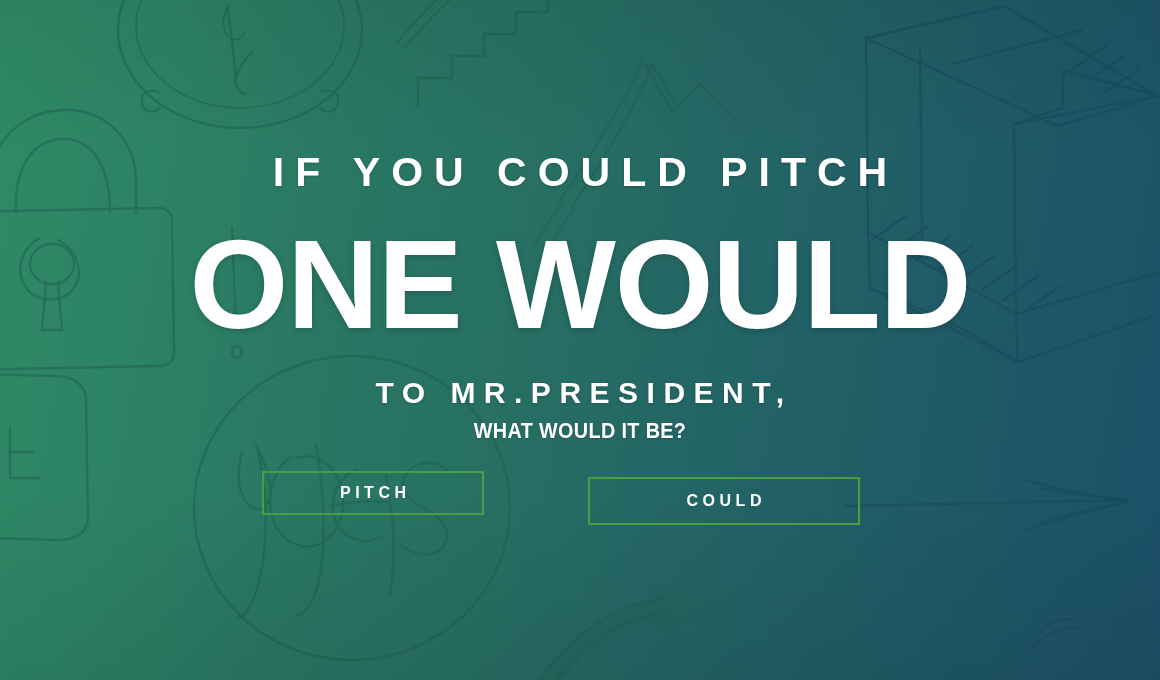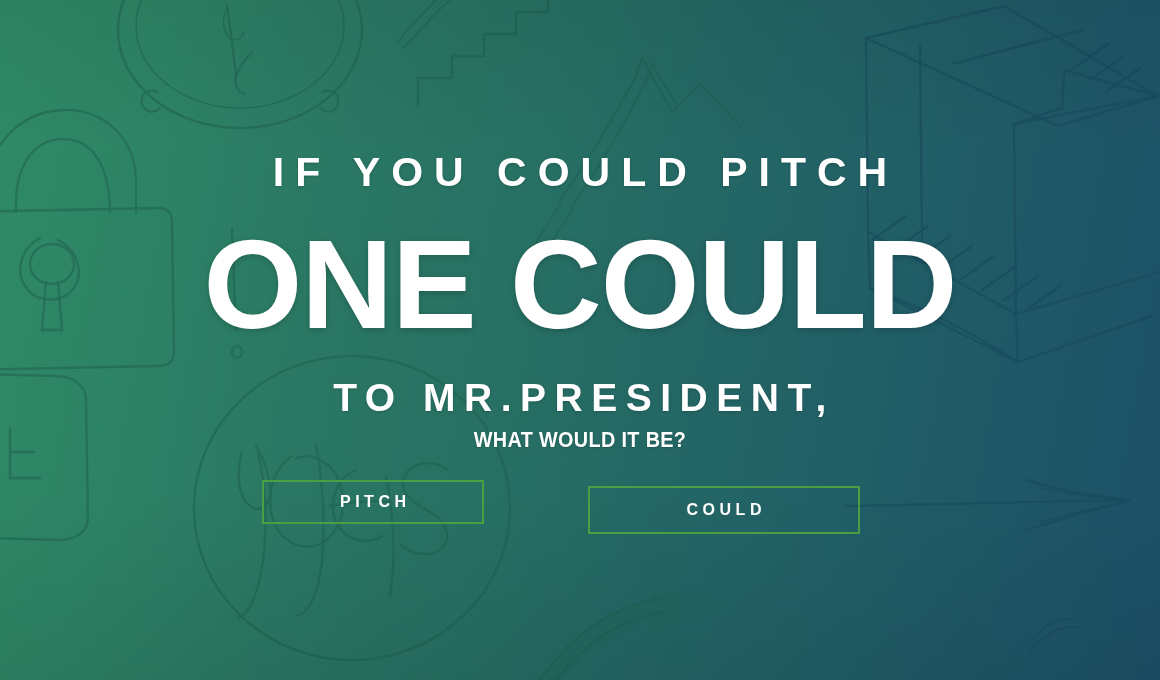--- a/index.html
+++ b/index.html
@@ -82,21 +82,21 @@
     font-weight:700;
     letter-spacing:-1px;
     line-height:1;
     margin-top:28px;
     white-space:nowrap;
     text-shadow:0 2px 6px rgba(0,0,0,0.18);
   }
 
   .subline {
     color:#ffffff;
-    font-size:39px;
+    font-size:30px;
     font-weight:700;
     letter-spacing:8.5px;
     line-height:1;
     text-indent:8px;
     margin-top:30px;
     white-space:nowrap;
     text-shadow:0 1px 3px rgba(0,0,0,0.18);
   }
 
   .kicker {
@@ -260,21 +260,21 @@
     </g>
 
   </svg>
 
   <div id="vignette"></div>
 
   <div id="content">
 
     <div class="eyebrow">IF YOU COULD PITCH</div>
 
-    <div class="headline">ONE COULD</div>
+    <div class="headline">ONE WOULD</div>
 
     <div class="subline">TO MR.PRESIDENT,</div>
 
     <div class="kicker">WHAT WOULD IT BE?</div>
 
     <div id="cta-row">
       <button class="cta" id="btn-pitch">PITCH</button>
       <button class="cta" id="btn-attend">COULD</button>
     </div>
 

